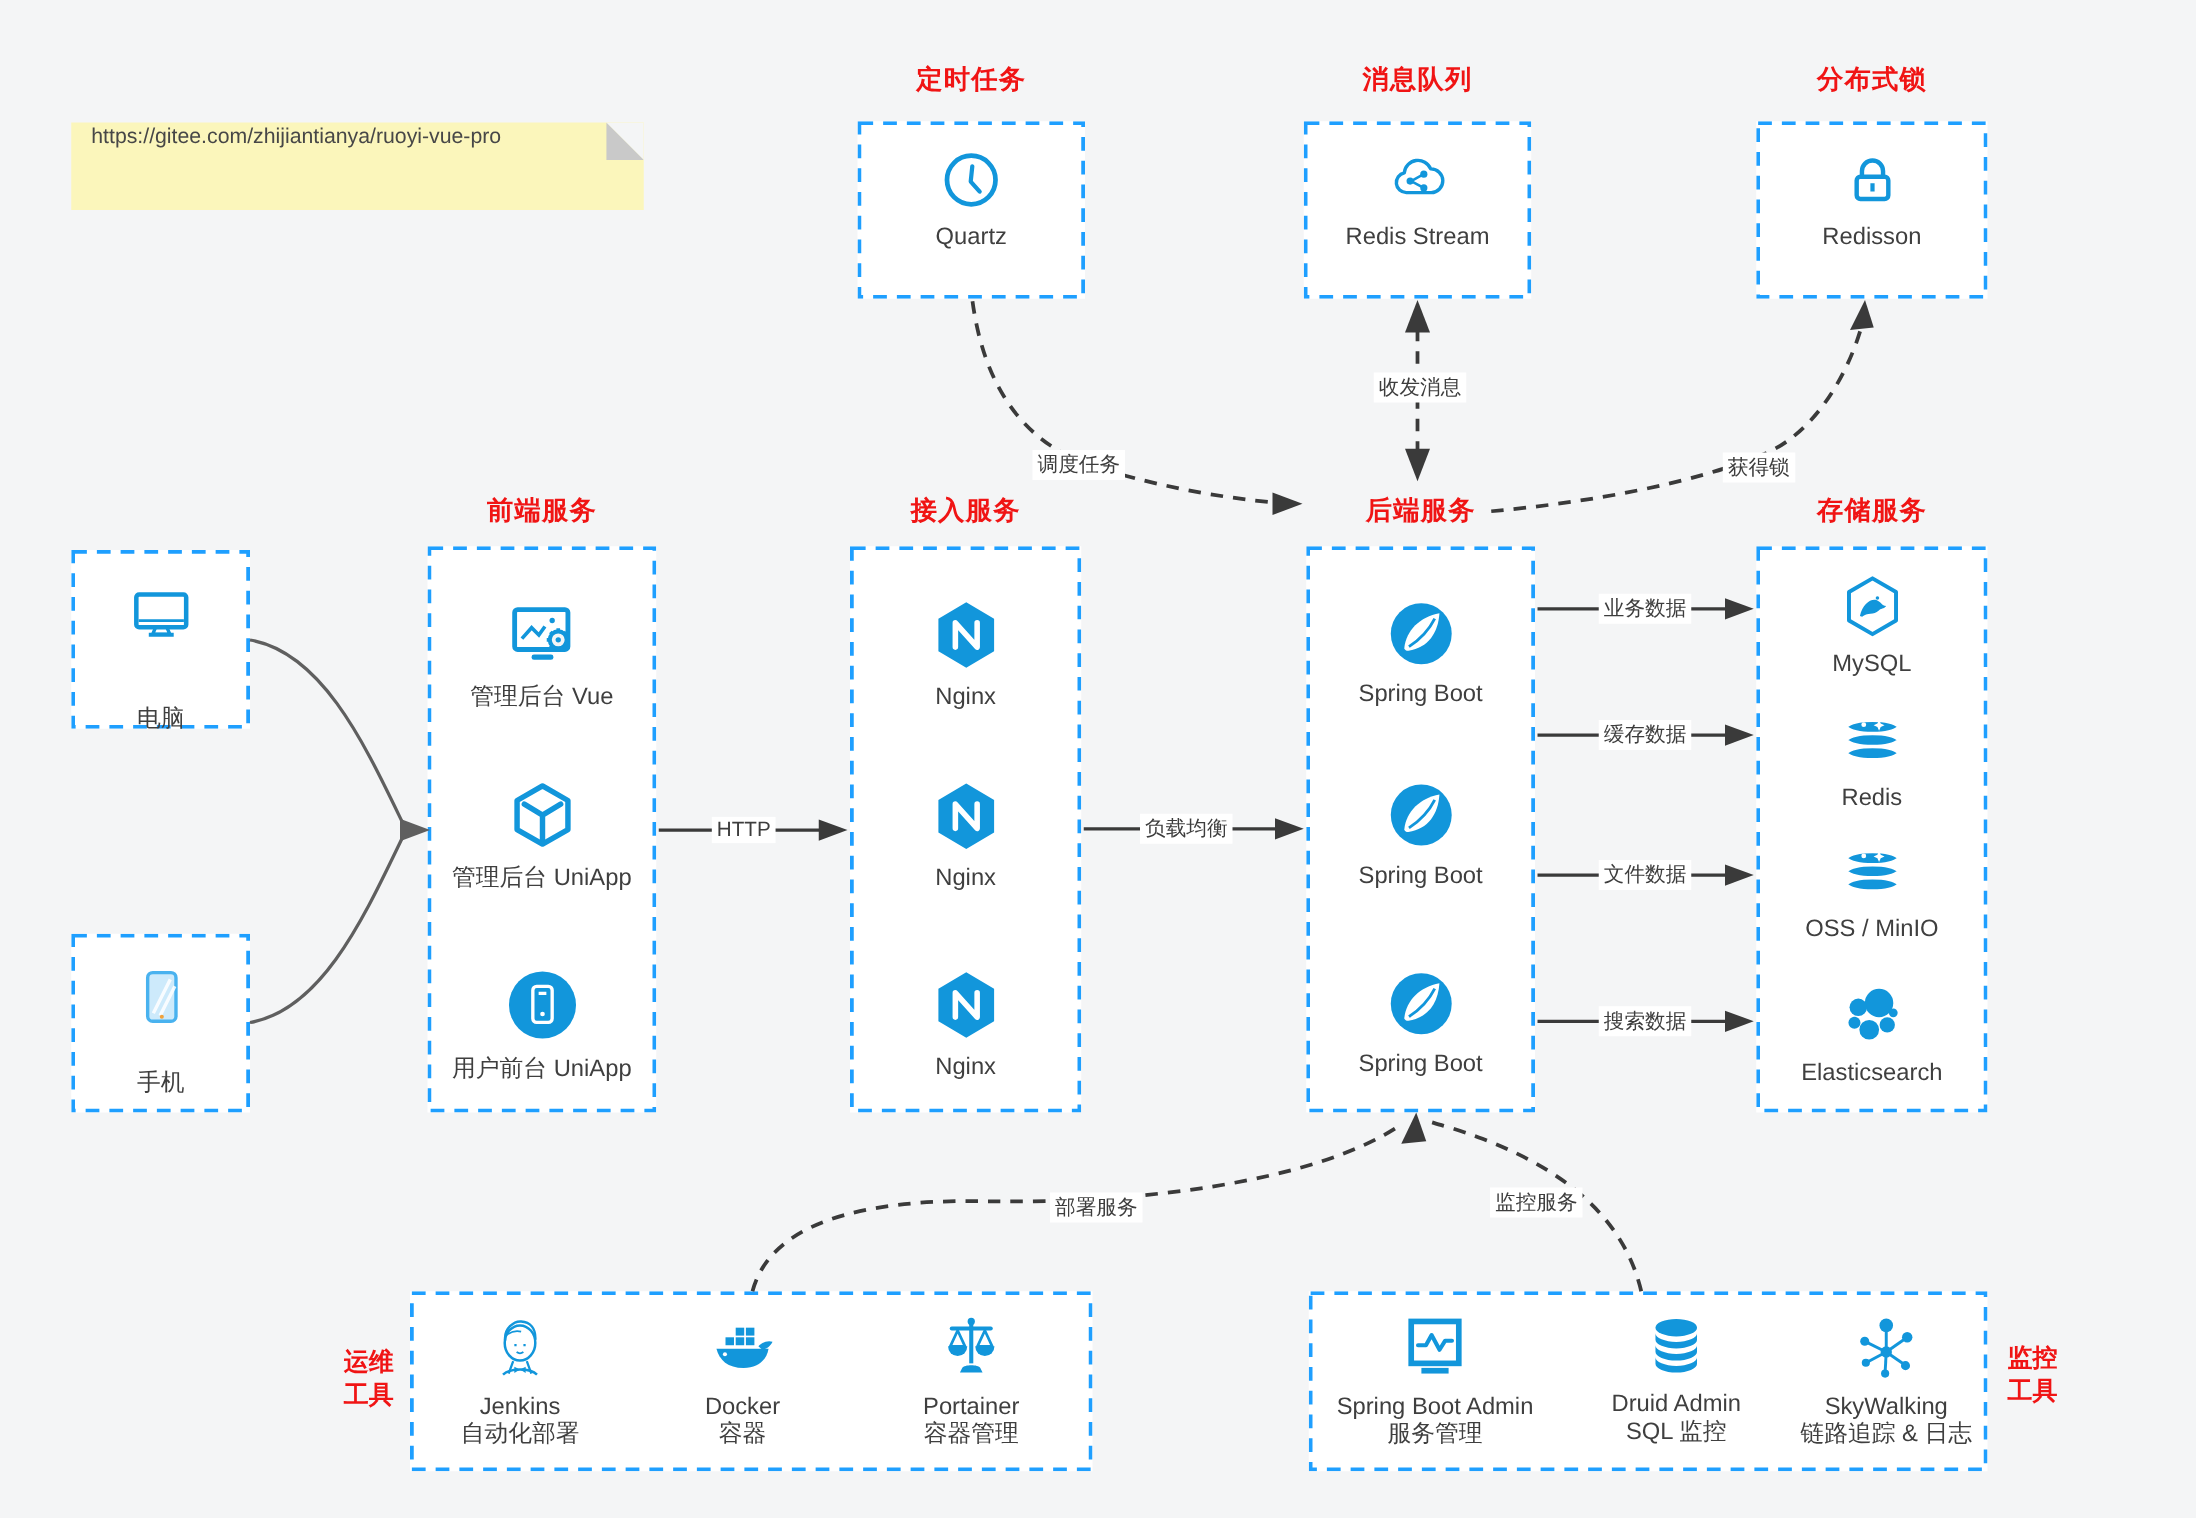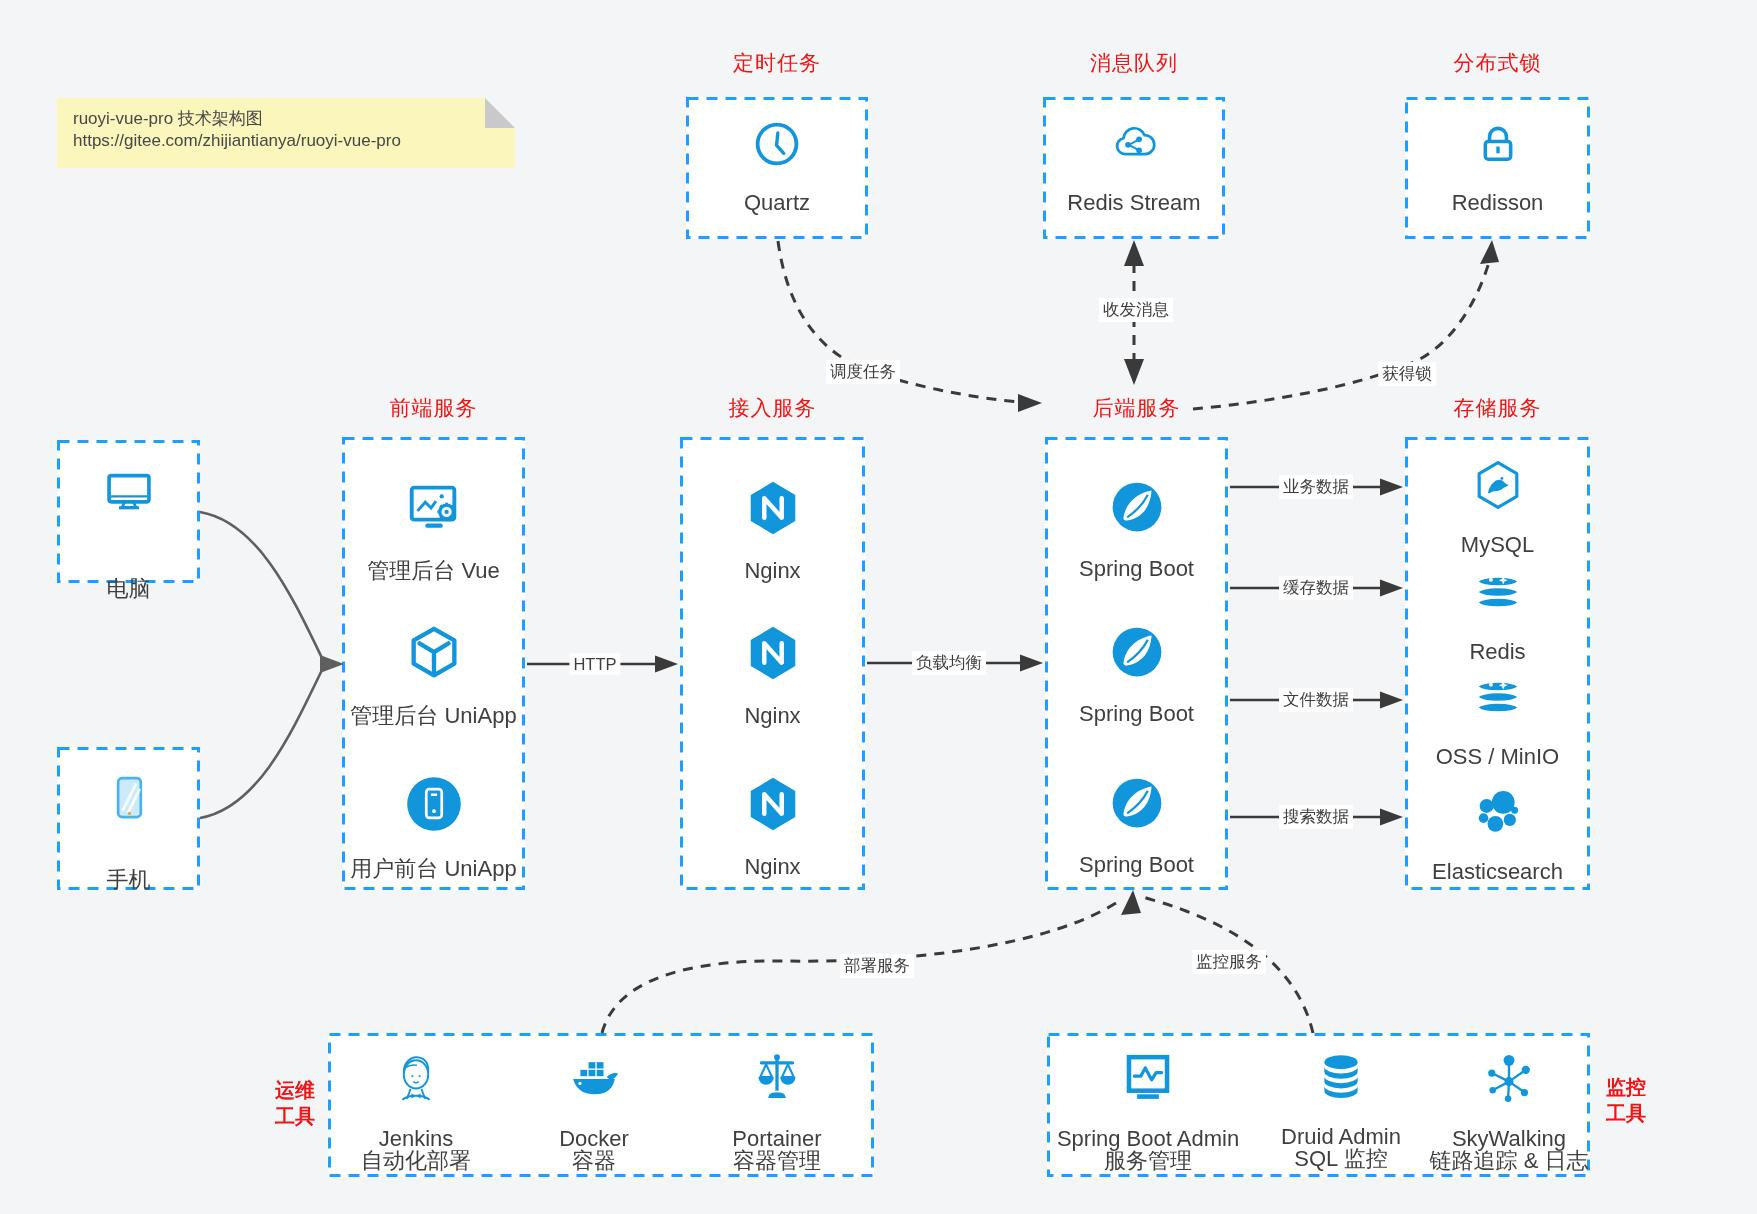--- a/index.html
+++ b/index.html
@@ -5,24 +5,24 @@
   :root{
     --blue:#1296db; --border-blue:#1e9fff; --red:#f01414; --text:#3f3f3f;
     --note-bg:#fbf6bb; --note-fold:#c9c9c9; --arrow-dark:#3a3a3a; --client-curve:#5f5f5f;
     --page-bg:#f4f5f6;
   }
   html,body{margin:0;padding:0;background:var(--page-bg);}
   .canvas{position:relative;width:1757px;height:1214px;overflow:hidden;background:var(--page-bg);
           font-family:"Liberation Sans","DejaVu Sans",sans-serif;color:var(--text);}
   .box{position:absolute;background:#ffffff;}
   .box svg.border{position:absolute;left:0;top:0;pointer-events:none;}
-  .top-title,.col-title{position:absolute;text-align:center;font-size:21px;font-weight:400;
+  .top-title,.col-title{position:absolute;text-align:center;font-size:21px;font-weight:700;
           color:var(--red);letter-spacing:1px;white-space:nowrap;z-index:2;}
   .item{position:absolute;left:0;right:0;display:flex;flex-direction:column;align-items:center;z-index:1;}
-  .item .label{margin-top:21px;font-size:22px;color:var(--text);white-space:nowrap;text-align:center;line-height:22px;}
+  .item .label{margin-top:8px;font-size:19px;color:var(--text);white-space:nowrap;text-align:center;line-height:22px;}
   .icon{color:var(--blue);display:block;}
   #connectors{position:absolute;left:0;top:0;z-index:4;pointer-events:none;}
   .solid-line{stroke:var(--arrow-dark);stroke-width:2.6;fill:none;}
   .dashed-line{stroke:var(--arrow-dark);stroke-width:3;fill:none;stroke-dasharray:10 8;}
   .client-curve{stroke:var(--client-curve);stroke-width:2.6;fill:none;}
   .arrow-head{fill:var(--arrow-dark);}
   .client-head{fill:var(--client-curve);}
   .edge-label{position:absolute;transform:translate(-50%,-50%);background:#ffffff;padding:1px 4px;
           font-size:16.5px;color:#3d3d3d;white-space:nowrap;z-index:5;}
   .side-label{position:absolute;font-size:20px;font-weight:700;color:var(--red);line-height:26px;z-index:2;}
@@ -30,21 +30,20 @@
   .note .fold{position:absolute;right:0;top:0;}
   .note-line{margin-left:16px;font-size:17px;color:#474747;line-height:22px;}
   .note-line.first{margin-top:10px;}
 </style>
 </head>
 <body>
 
 <div class="canvas">
 
   <div class="note">
-    <div class="note-line first">ruoyi-vue-pro 技术架构图</div>
     <div class="note-line">https://gitee.com/zhijiantianya/ruoyi-vue-pro</div>
     <svg class="fold" width="30" height="30">
       <polygon points="0,0 30,0 30,30" fill="var(--page-bg)"></polygon>
       <polygon points="0,0 30,30 0,30" fill="var(--note-fold)"></polygon>
     </svg>
   </div>
 
   <div class="top-title" style="left:686px;top:49px;width:182px;">定时任务</div>
   <div class="top-title" style="left:1043px;top:49px;width:182px;">消息队列</div>
   <div class="top-title" style="left:1405px;top:49px;width:185px;">分布式锁</div>

